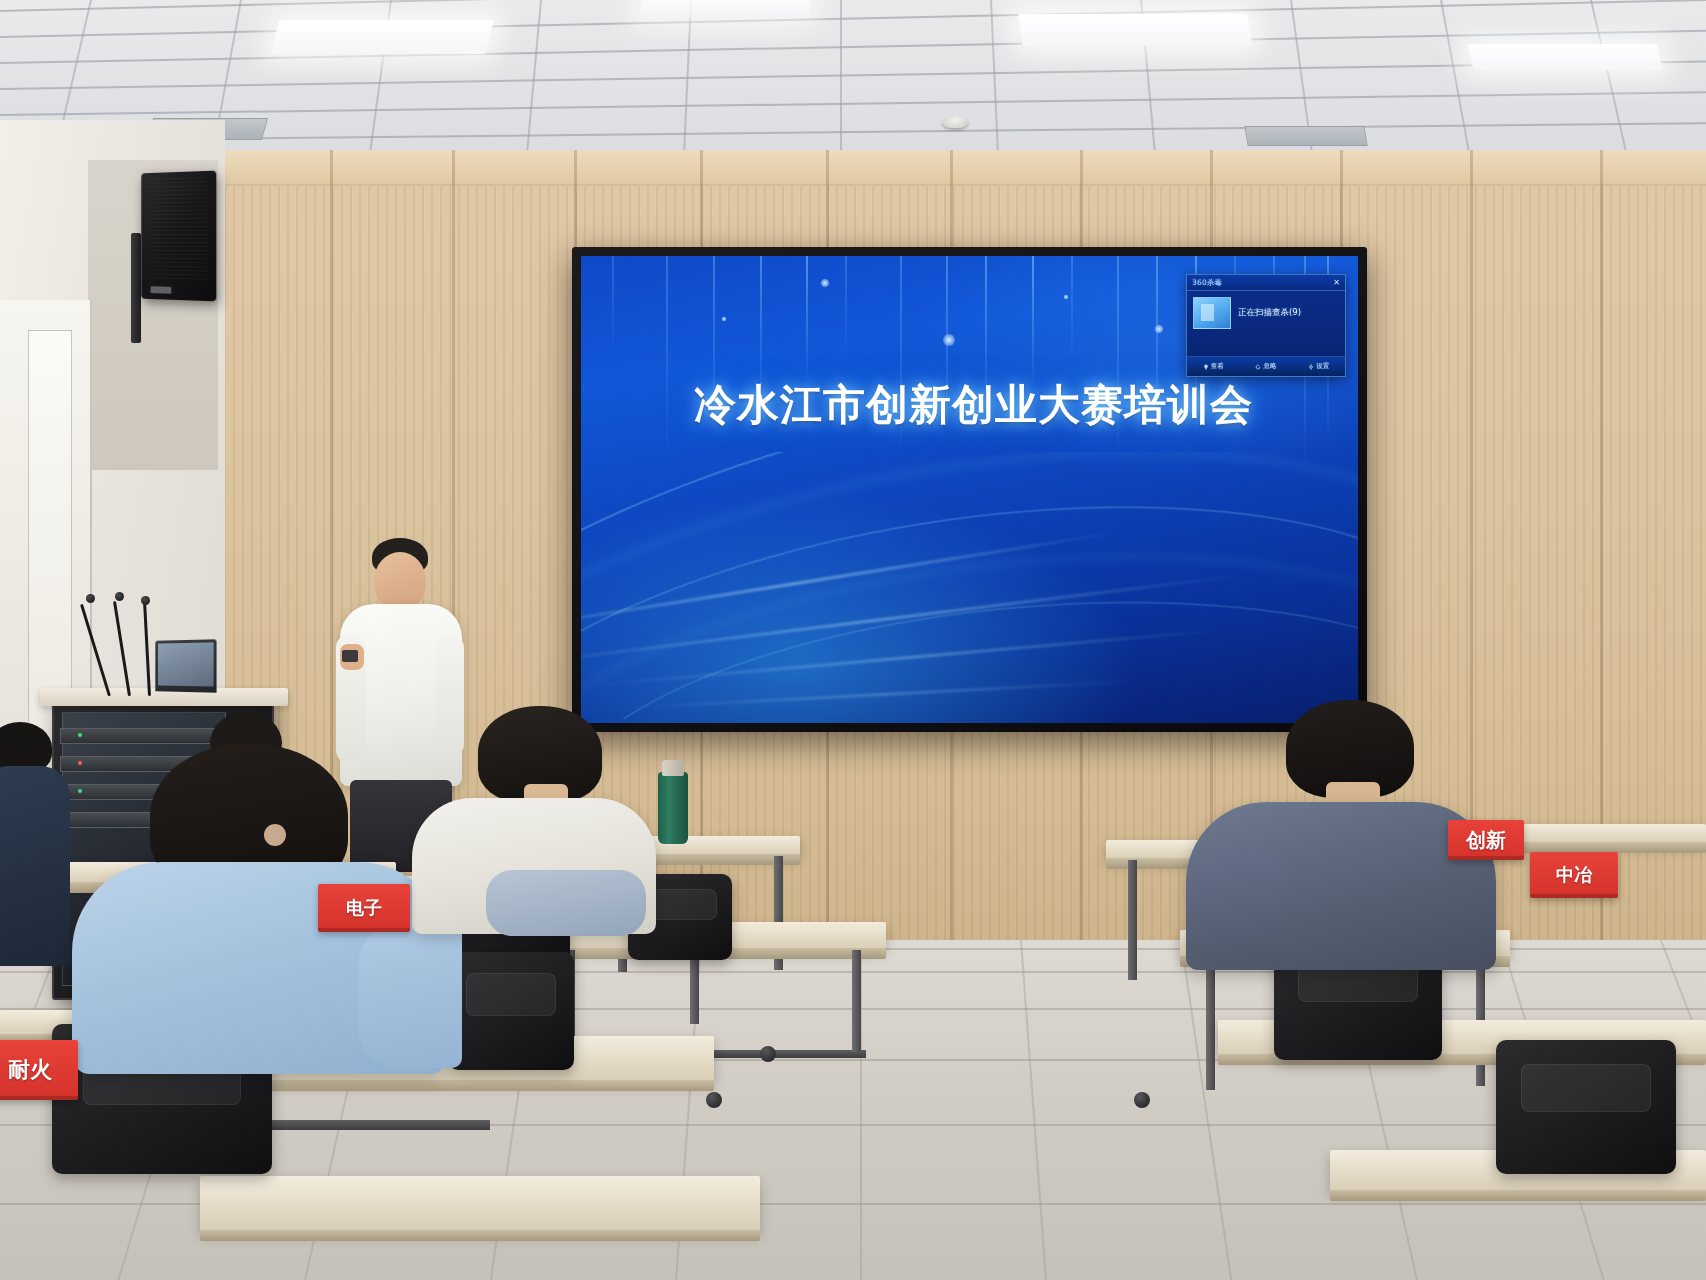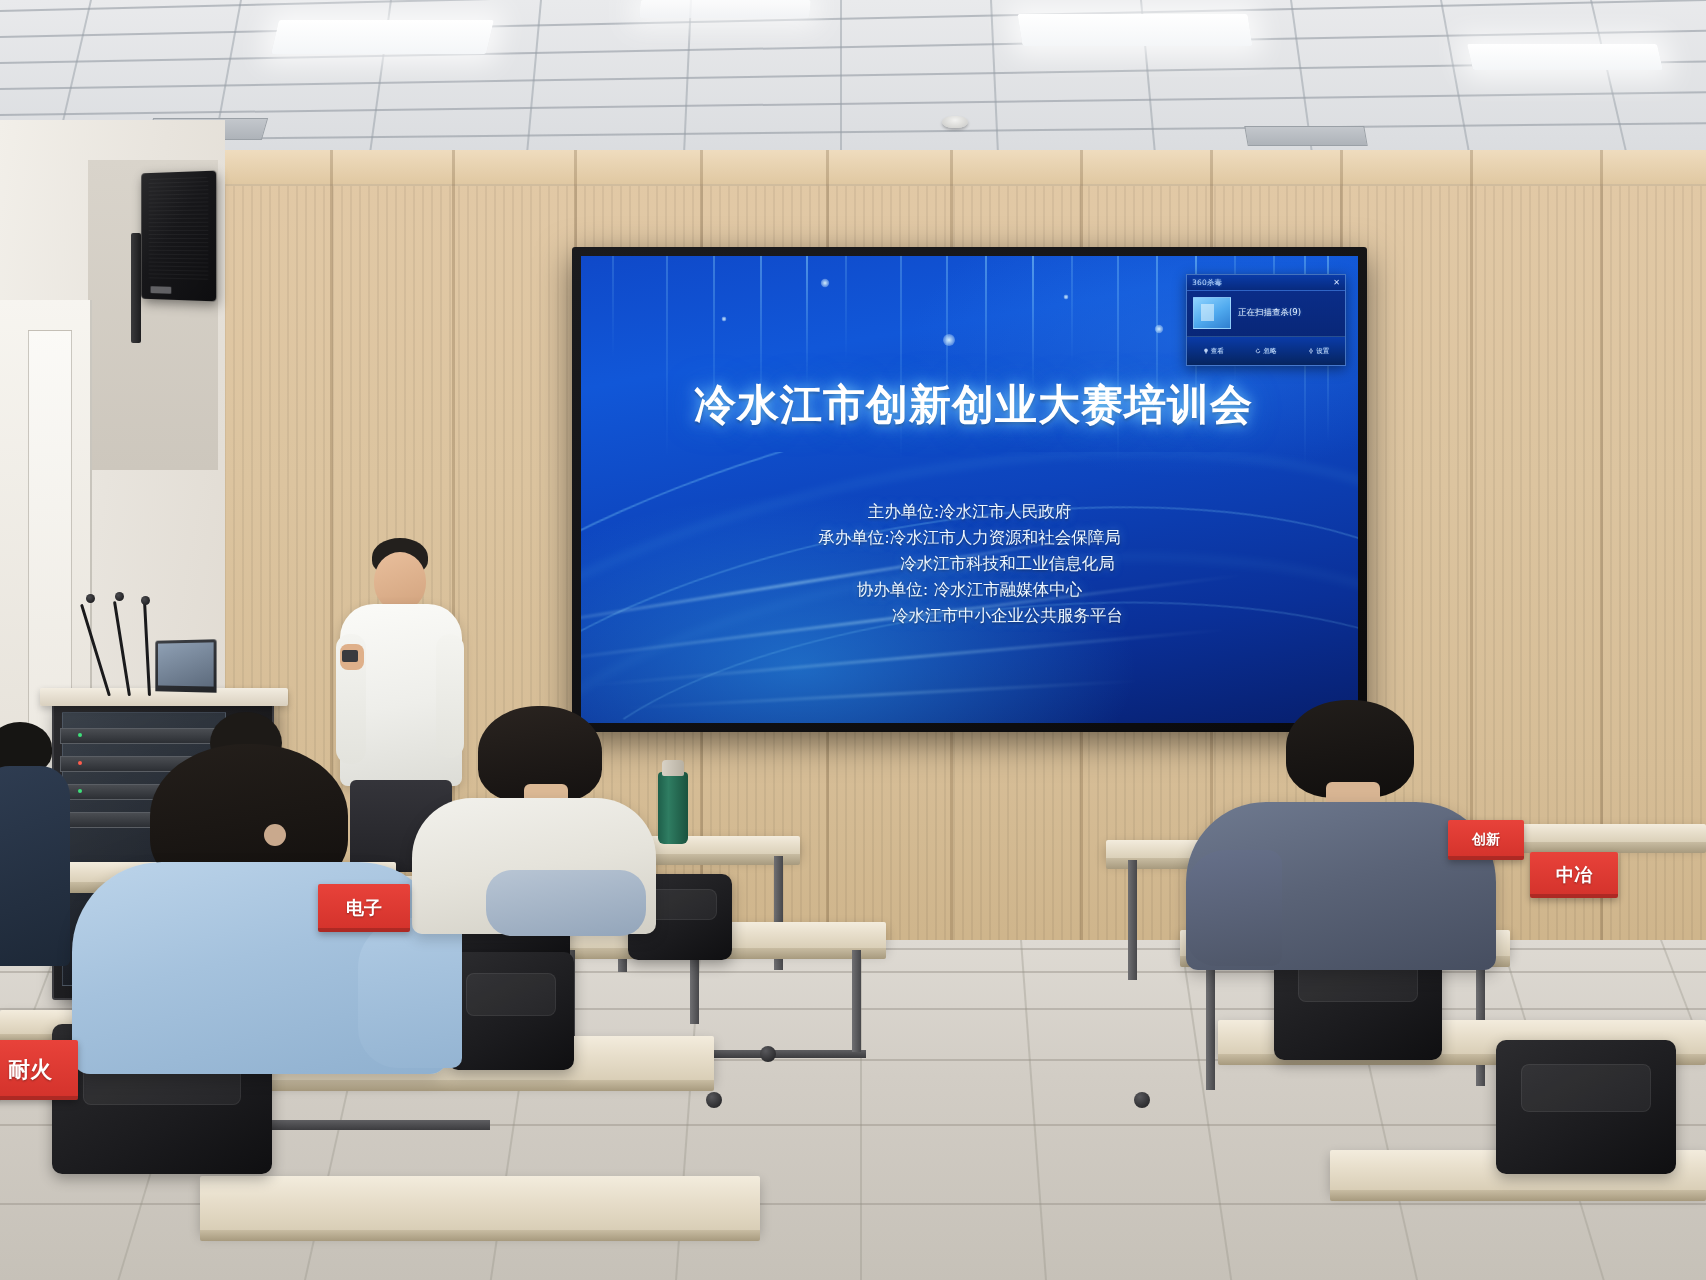--- a/index.html
+++ b/index.html
@@ -220,23 +220,24 @@
   .popup-thumb::after {
     content: ""; position: absolute; left: 7px; top: 6px; width: 13px; height: 17px;
     background: rgba(235,250,255,0.55);
   }
   .popup-msg {
     font-size: 8.5px; color: #e4f0ff; line-height: 1.3;
     text-shadow: 0 0 3px rgba(110,190,255,0.5);
   }
   .popup-footer {
     display: flex; align-items: center; justify-content: space-around;
-    height: 29px;
+    height: 20px;
     background: linear-gradient(180deg,#0a3ba8,#06245f);
     border-top: 1px solid rgba(120,180,255,0.3);
+    margin-top: 20px;
   }
   .popup-btn {
     display: flex; align-items: center; gap: 2px;
     font-size: 6.5px; color: #cfe3ff; cursor: pointer;
     text-shadow: 0 0 2px rgba(110,190,255,0.5);
   }
   .pb-ico { width: 6px; height: 6px; display: inline-block; opacity: 0.9; }
 
   
   .floor {
@@ -482,27 +483,20 @@
           <div class="ribbon-glow" style="left: -6%; top: 36%; width: 118%; height: 125%; transform: rotate(-7deg); opacity: 0.35;"></div>
           <div class="ribbon" style="left: 2%; top: 50%; width: 110%; height: 110%; transform: rotate(-5deg); opacity: 0.3;"></div>
           <div class="ribbon-bright" style="left: -8%; top: 42%; width: 76%; transform: rotate(-9deg); opacity: 0.5;"></div>
           <div class="ribbon-bright" style="left: -4%; top: 54%; width: 86%; transform: rotate(-7deg); opacity: 0.42;"></div>
           <div class="ribbon-bright" style="left: 6%; top: 66%; width: 74%; transform: rotate(-5deg); opacity: 0.34;"></div>
           <div class="ribbon-bright" style="left: 10%; top: 78%; width: 60%; transform: rotate(-3deg); opacity: 0.26;"></div>
         </div>
 
       <div class="slide-title">冷水江市创新创业大赛培训会</div>
 
-      <div class="slide-orgs">
-        <div class="org-line">主办单位:冷水江市人民政府</div>
-        <div class="org-line">承办单位:冷水江市人力资源和社会保障局</div>
-        <div class="org-line indent">冷水江市科技和工业信息化局</div>
-        <div class="org-line">协办单位: 冷水江市融媒体中心</div>
-        <div class="org-line indent">冷水江市中小企业公共服务平台</div>
-      </div>
 
 
       <div class="popup">
         <div class="popup-titlebar">
           <span class="popup-title">360杀毒</span>
           <span class="popup-close">✕</span>
         </div>
         <div class="popup-body">
           <div class="popup-thumb"></div>
           <div class="popup-msg">正在扫描查杀(9)</div>
@@ -704,21 +698,21 @@
   <div class="placard" style="left:318px;top:884px;width:92px;height:48px;font-size:18px;">
     <span>电子</span>
     <div class="placard-fold"></div>
   </div>
 
   <div class="placard" style="left:-18px;top:1040px;width:96px;height:60px;font-size:22px;">
     <span>耐火</span>
     <div class="placard-fold"></div>
   </div>
 
-  <div class="placard" style="left:1448px;top:820px;width:76px;height:40px;font-size:14px;">
+  <div class="placard" style="left:1448px;top:820px;width:76px;height:40px;font-size:20px;">
     <span>创新</span>
     <div class="placard-fold"></div>
   </div>
 
   <div class="placard" style="left:1530px;top:852px;width:88px;height:46px;font-size:18px;">
     <span>中冶</span>
     <div class="placard-fold"></div>
   </div>
 
 </div>

